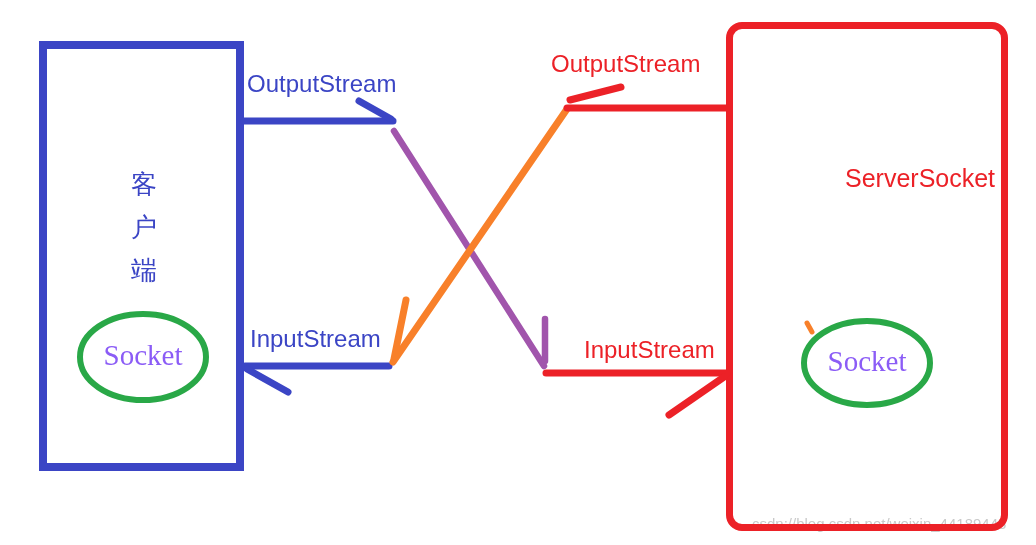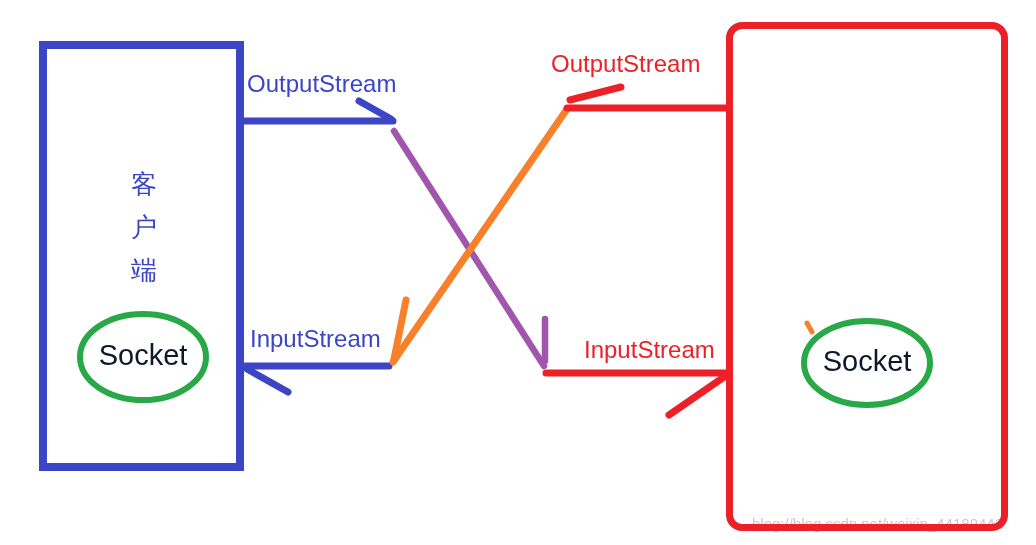--- a/index.html
+++ b/index.html
@@ -17,21 +17,21 @@
     left:726px;top:22px;width:282px;height:509px;
     border:7px solid #ec2127;border-radius:16px;box-sizing:border-box;z-index:2;
   }
   
   .stroke-layer{left:0;top:0;width:1036px;height:545px;z-index:2;pointer-events:none;}
   
   .lbl{z-index:3;white-space:nowrap;}
   .stream-lbl{font-size:24px;}
   .blue-t{color:#3b45c5;}
   .red-t{color:#ec2127;}
-  .green-t{color:#0f172a;}
+  .green-t{color:#8b5cf6;font-family:Liberation Serif, serif;}
   .out-blue{left:247px;top:70px;}
   .in-blue{left:250px;top:325px;}
   .out-red{left:551px;top:50px;}
   .in-red{left:584px;top:336px;}
   .server-title{left:845px;top:164px;font-size:25px;}
   .socket-lbl{font-size:29px;text-align:center;width:126px;}
   .socket-left{left:80px;top:339px;}
   .socket-right{left:804px;top:345px;}
   .v-label{
     width:30px;text-align:center;word-break:break-all;white-space:normal;
@@ -41,21 +41,21 @@
   .server-name{left:805px;top:137px;line-height:39px;}
   .watermark{
     left:752px;top:515px;z-index:1;font-size:15px;color:#c9c9c9;
   }
 </style>
 </head>
 <body>
 
 <div class="stage">
 
-  <div class="abs lbl watermark">blog://blog.csdn.net/weixin_44189443</div>
+  <div class="abs lbl watermark">csdn://blog.csdn.net/weixin_44189443</div>
 
   <div class="abs client-box"></div>
   <div class="abs server-box"></div>
 
   <svg class="abs stroke-layer" viewBox="0 0 1036 545" xmlns="http://www.w3.org/2000/svg" fill="none" stroke-linecap="round">
 
     <path d="M244,121 L393,121" stroke-width="7" stroke="#3b45c5"></path>
     <path d="M359,101 L391,119" stroke-width="7" stroke="#3b45c5"></path>
 
     <path d="M394,131 L544,366" stroke-width="6.5" stroke="#a155ac"></path>
@@ -73,20 +73,21 @@
     <path d="M546,373 L727,373" stroke-width="7" stroke="#ec2127"></path>
     <path d="M669,415 L724,377" stroke-width="7" stroke="#ec2127"></path>
 
     <path d="M807,323 L812,332" stroke-width="5" stroke="#f8802a"></path>
 
     <ellipse cx="143" cy="357" rx="63" ry="43" stroke-width="6" stroke="#29a847"></ellipse>
     <ellipse cx="867" cy="363" rx="63" ry="42" stroke-width="6" stroke="#29a847"></ellipse>
   </svg>
 
   <div class="abs lbl v-label client-name blue-t">客户端</div>
+  <div class="abs lbl server-title red-t">ServerSocket</div>
 
   <div class="abs lbl socket-lbl socket-left green-t">Socket</div>
   <div class="abs lbl socket-lbl socket-right green-t">Socket</div>
 
   <div class="abs lbl stream-lbl out-blue blue-t">OutputStream</div>
   <div class="abs lbl stream-lbl in-blue blue-t">InputStream</div>
   <div class="abs lbl stream-lbl out-red red-t">OutputStream</div>
   <div class="abs lbl stream-lbl in-red red-t">InputStream</div>
 
 </div>

